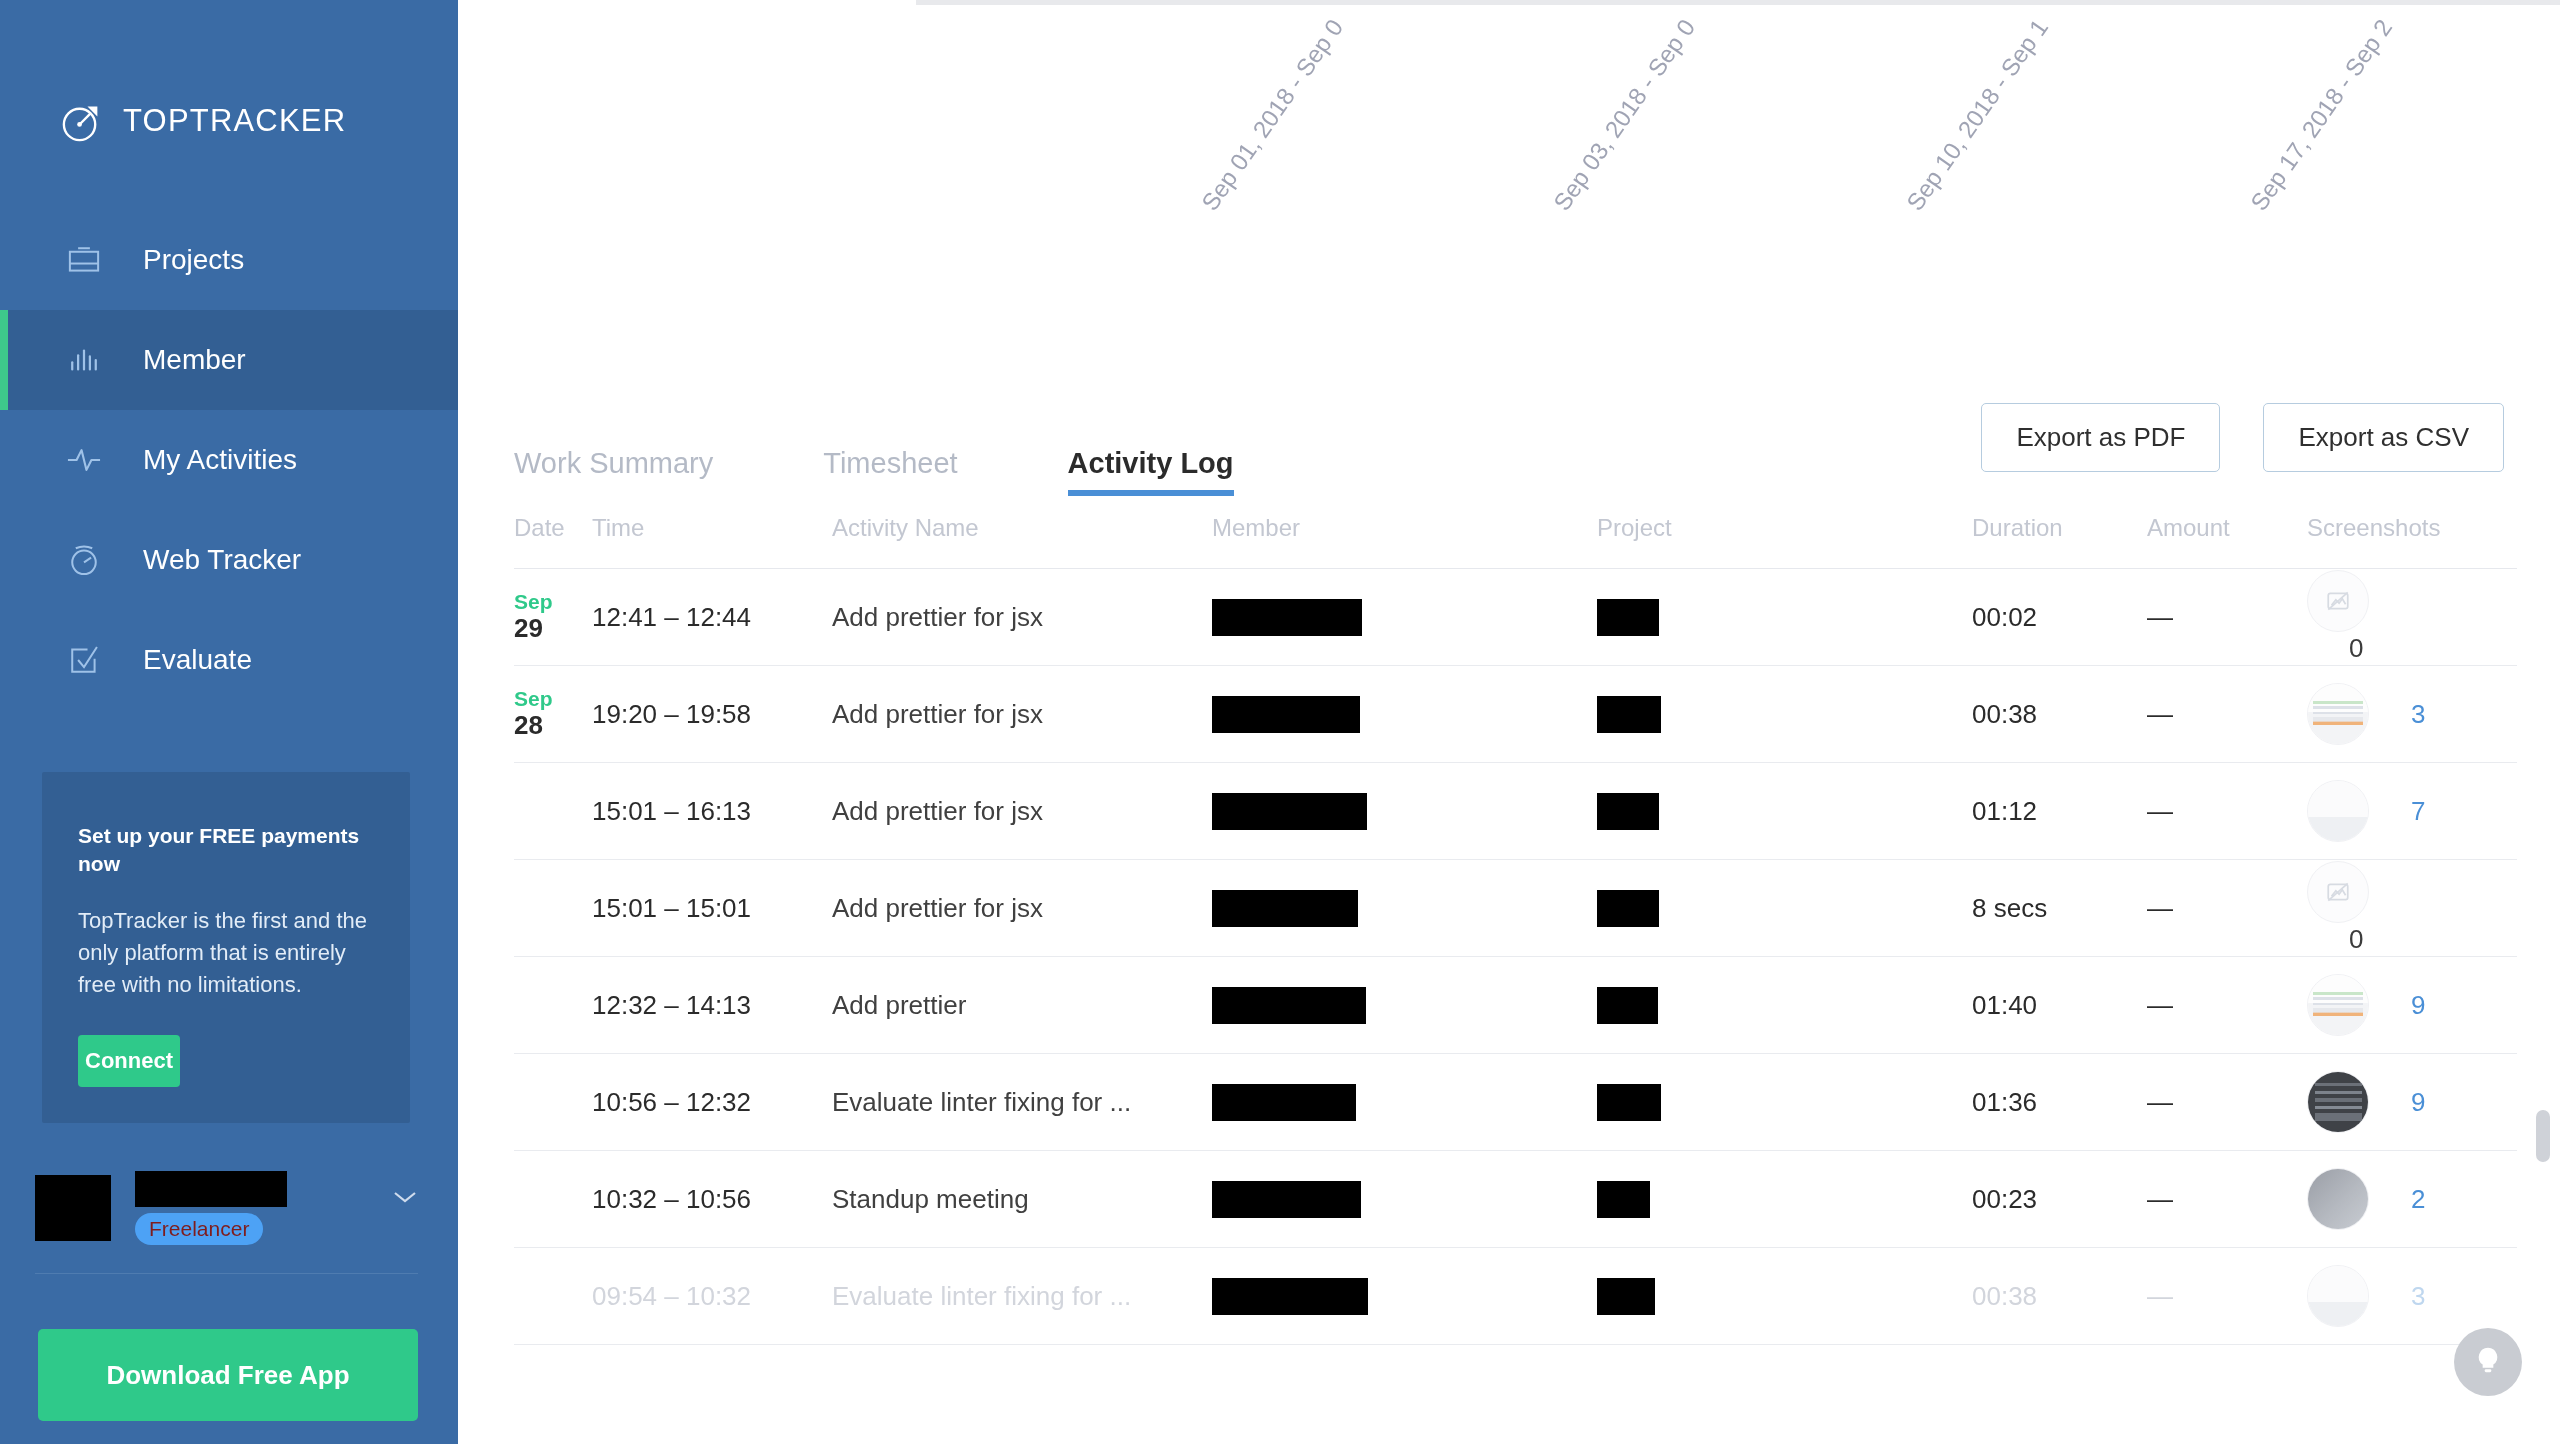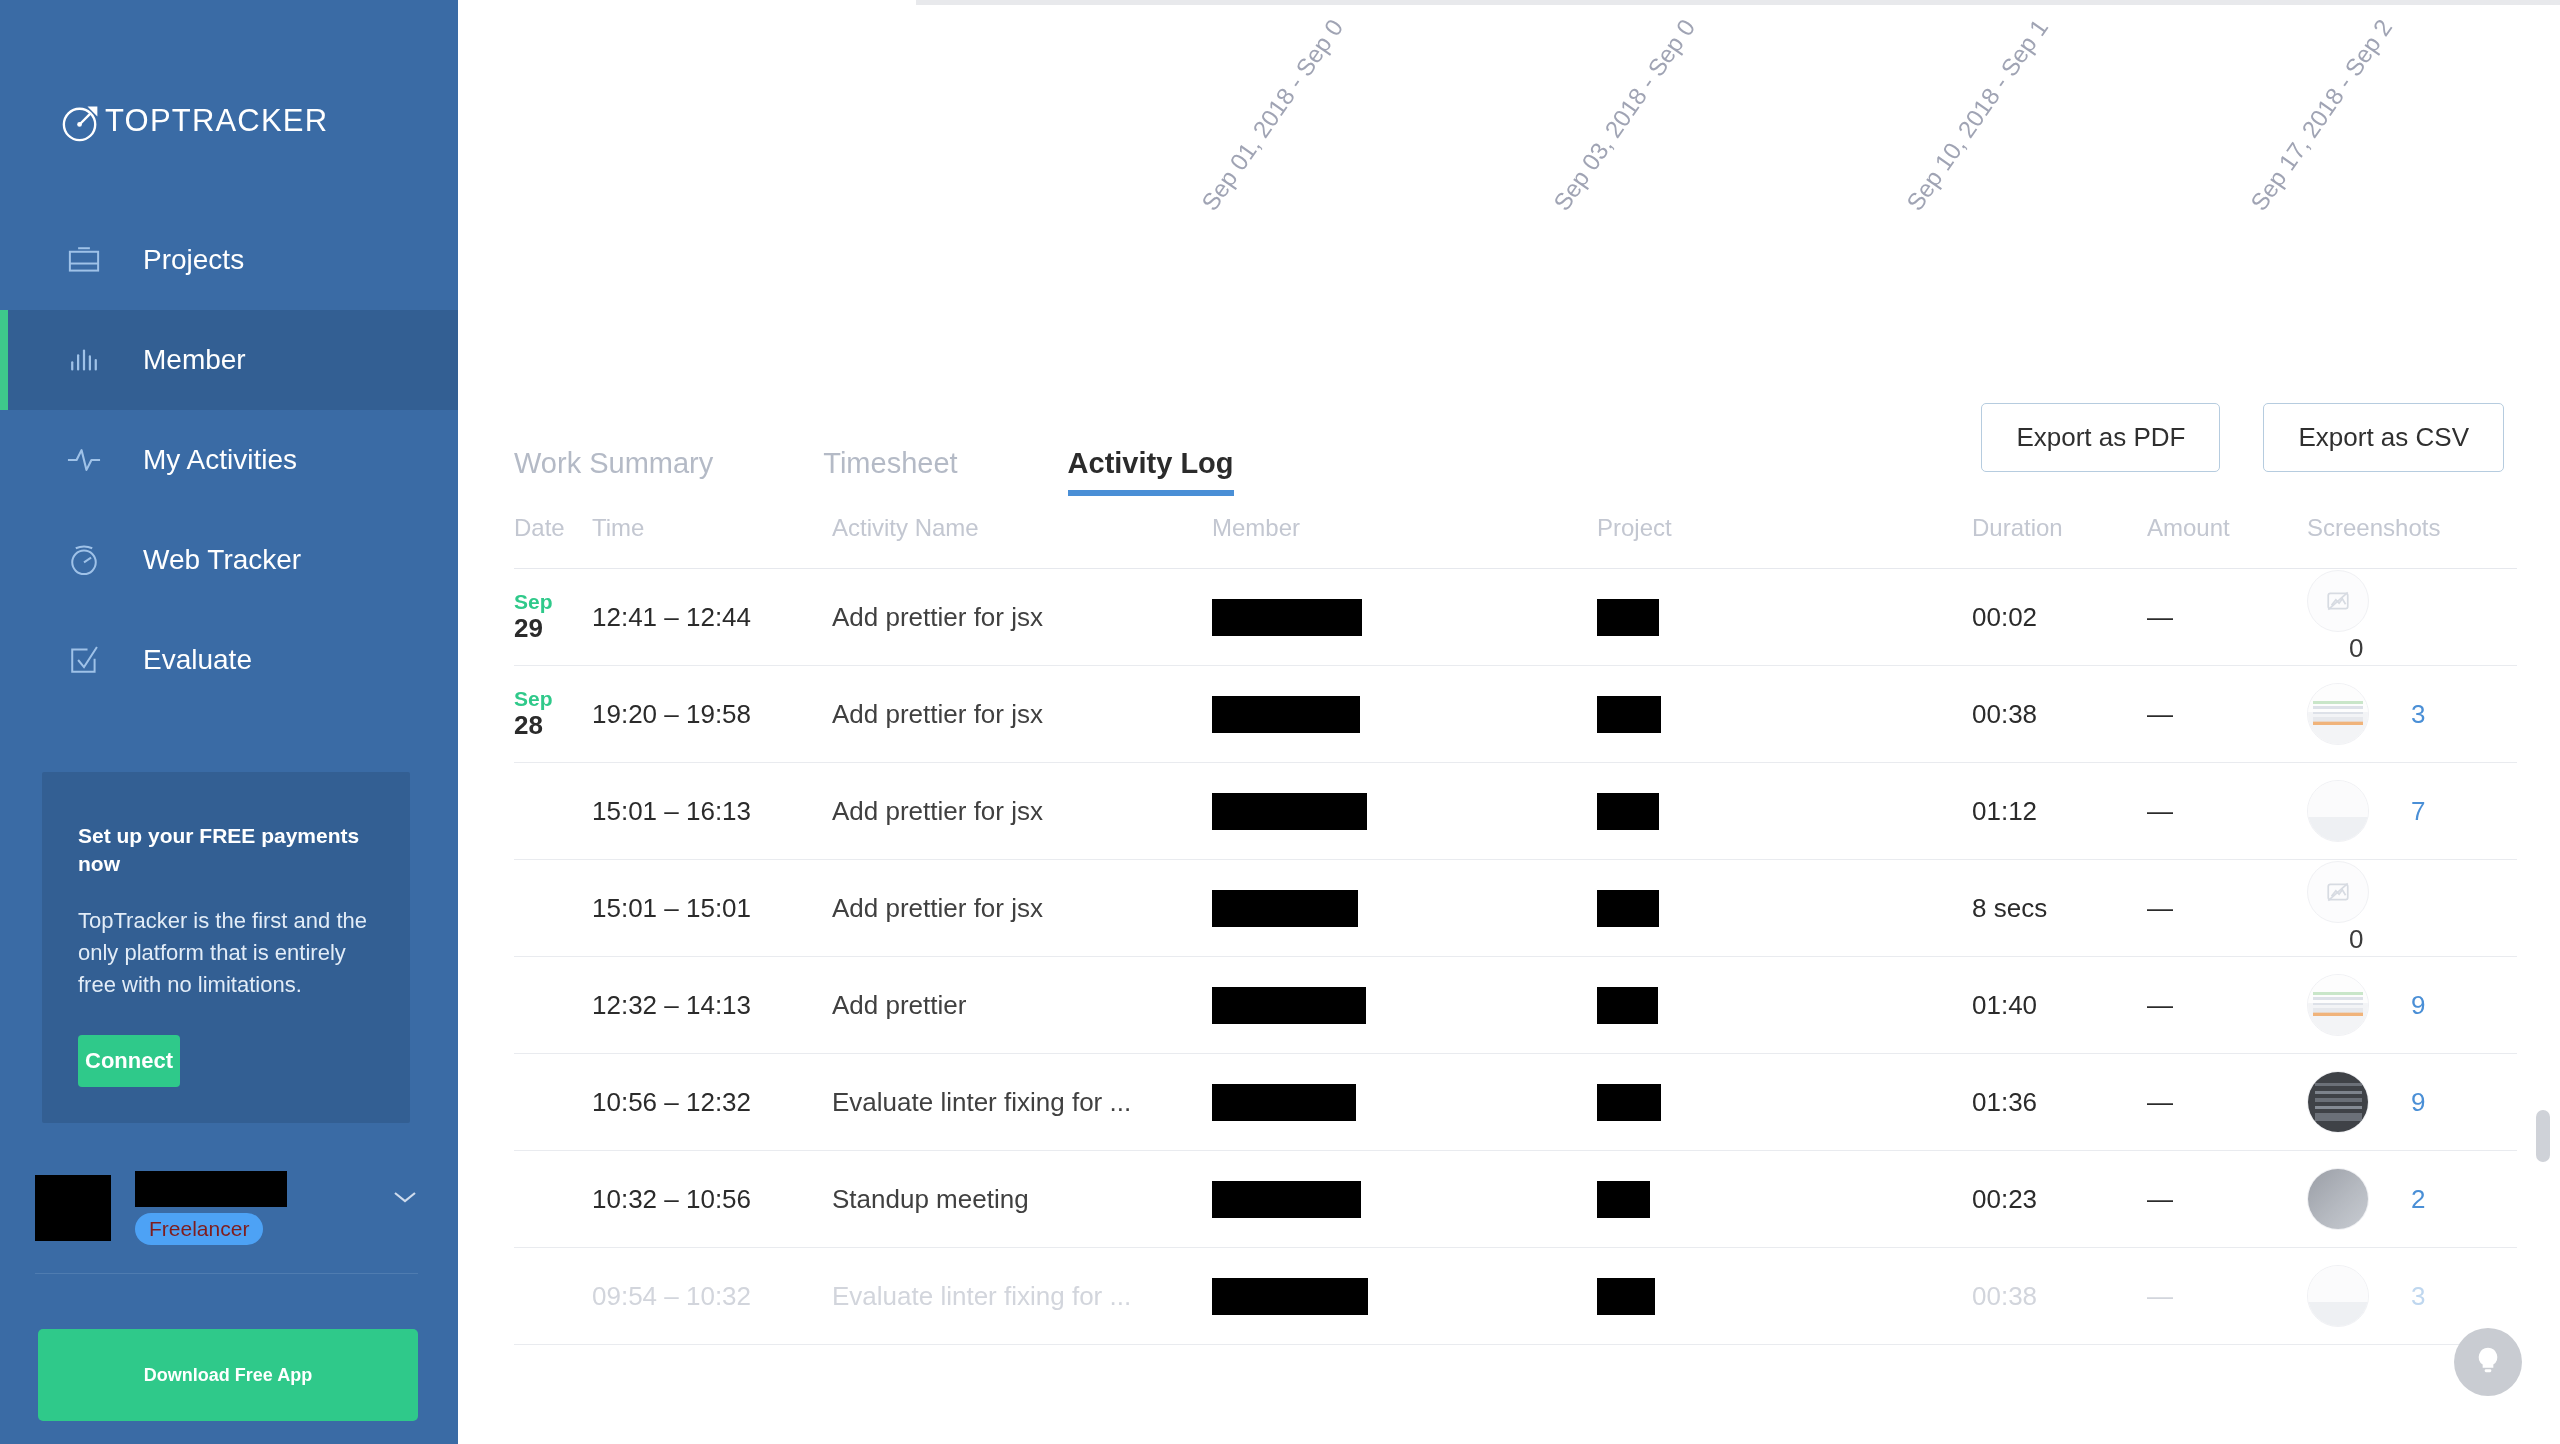--- a/index.html
+++ b/index.html
@@ -15,20 +15,21 @@
   
   .sidebar {
     width: 458px; flex: 0 0 458px;
     background: #3a6ba5;
     position: relative;
     color: #fff;
     display: flex; flex-direction: column;
   }
   .logo-row {
     display: flex; align-items: center;
+    gap: 18px;
     padding: 90px 0 0 58px;
     height: 152px;
   }
   .logo-mark { width: 47px; height: 47px; flex: 0 0 47px; }
   .logo-text {
     font-size: 31px; letter-spacing: 1.2px; font-weight: 400; color: #fff;
   }
 
   .nav { margin-top: 58px; }
   .nav-item {
@@ -77,21 +78,21 @@
   .name-redact { width: 152px; height: 36px; background: #000; }
   .role-badge {
     background: #4da2f5; color: #7f1d1d; font-size: 21px;
     border-radius: 18px; padding: 4px 14px; align-self: flex-start;
   }
   .chev { position: absolute; right: 0; top: 18px; width: 26px; height: 16px; }
 
   .download-btn {
     margin: 55px 40px 0 38px;
     background: #2fc98a; color: #fff;
-    font-size: 18px; font-weight: bold;
+    font-size: 26px; font-weight: bold;
     height: 92px; border: none; border-radius: 5px; cursor: pointer;
     font-family: inherit;
   }
 
   
   .main { flex: 1; position: relative; background: #fff; overflow: hidden; }
 
   .chart-strip { height: 378px; position: relative; overflow: hidden; }
   .chart-strip .tick-label {
     position: absolute;

